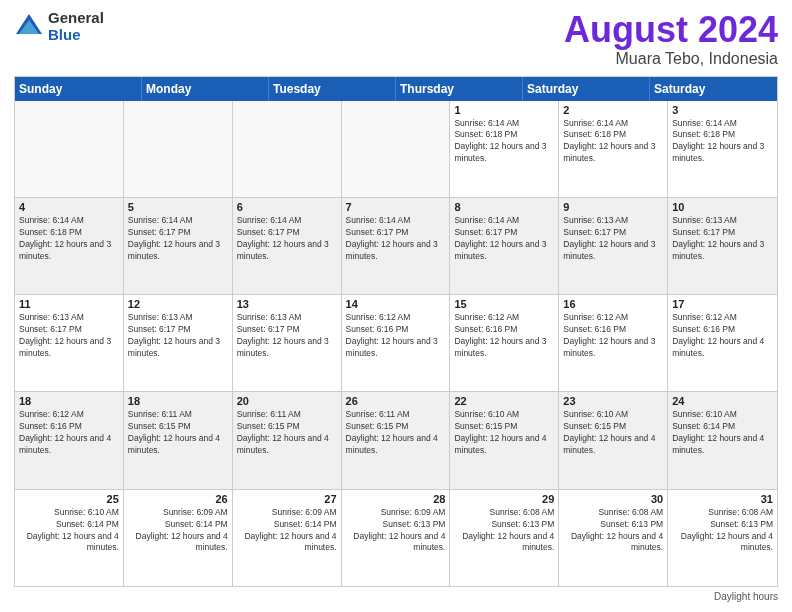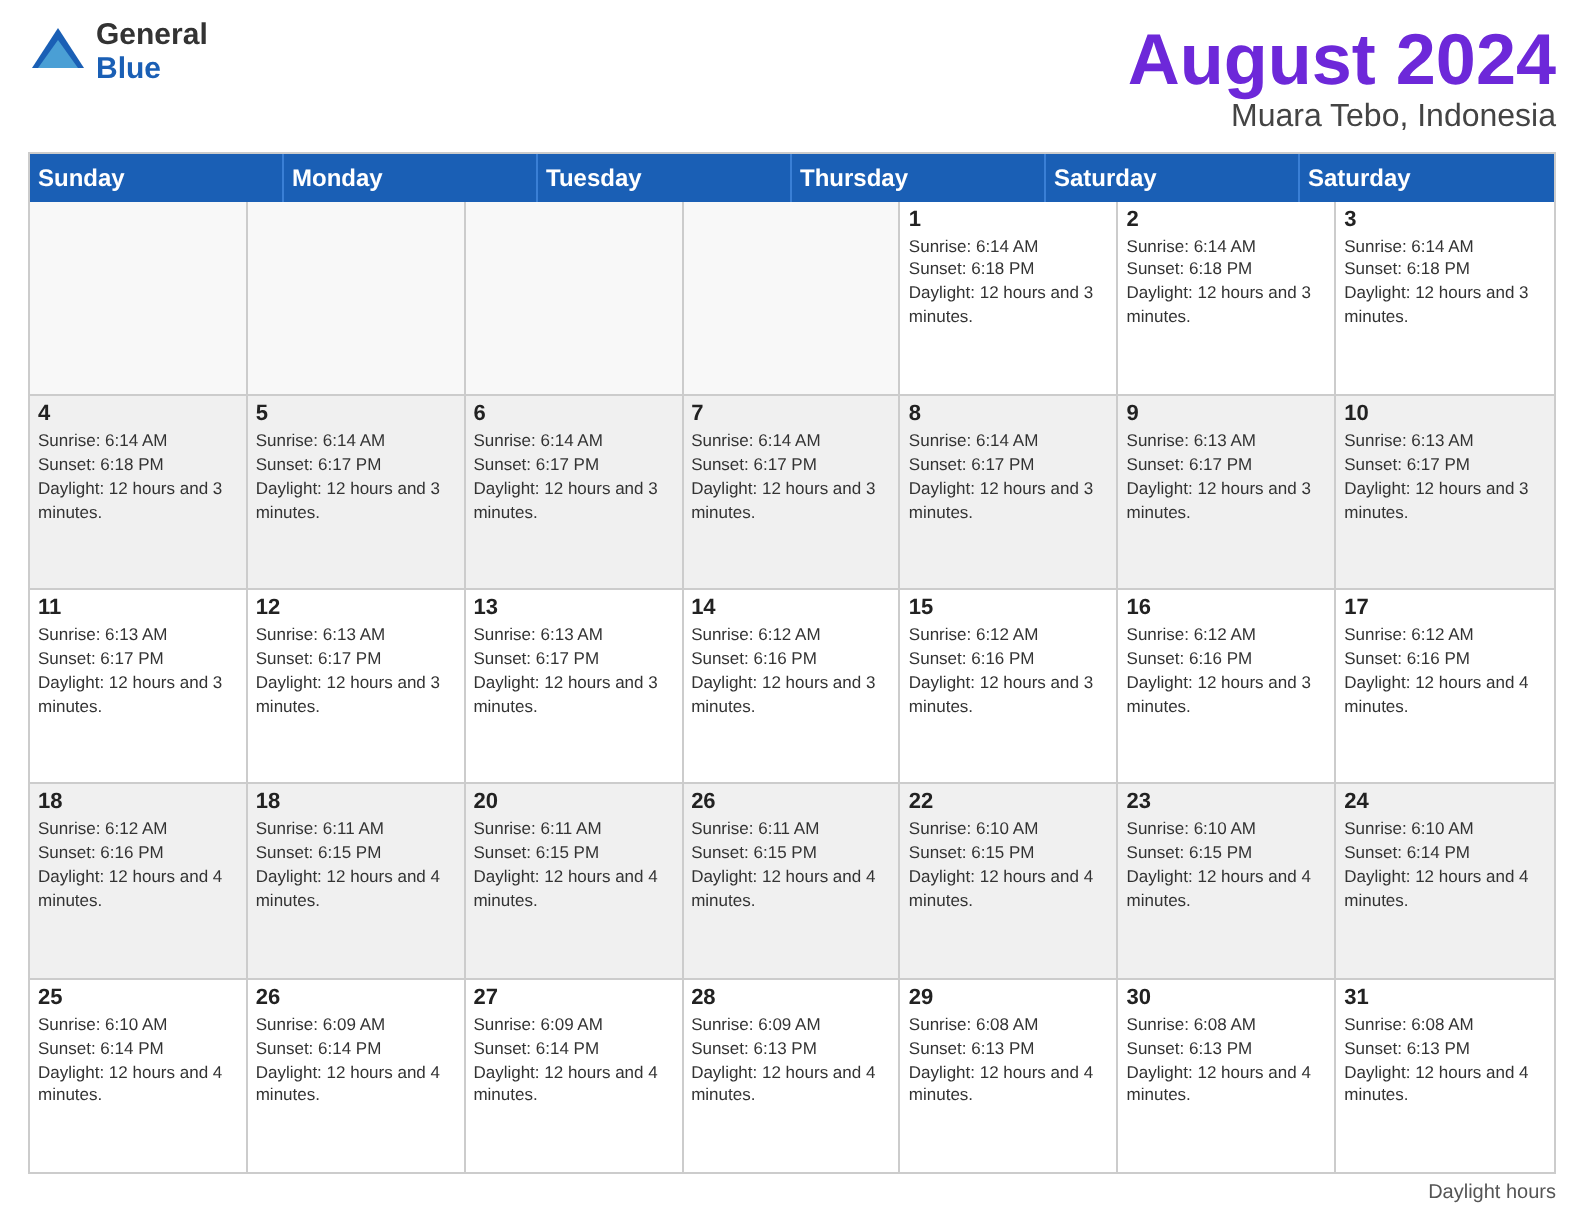--- a/index.html
+++ b/index.html
@@ -84,21 +84,21 @@
       flex: 1;
       display: flex;
       flex-direction: column;
     }
     .cal-row {
       flex: 1;
       display: grid;
       grid-template-columns: repeat(7, 1fr);
       border-bottom: 1px solid #ccc;
     }
-    .cal-row:last-child { border-bottom: none; }
+    .cal-row:last-child { border-bottom: none; text-align: right; }
     .cal-cell {
       border-right: 1px solid #ccc;
       padding: 3px 4px;
       font-size: 9px;
       color: #333;
       vertical-align: top;
       background: #fff;
     }
     .cal-cell:last-child { border-right: none; }
     .cal-cell.empty { background: #f8f8f8; }

